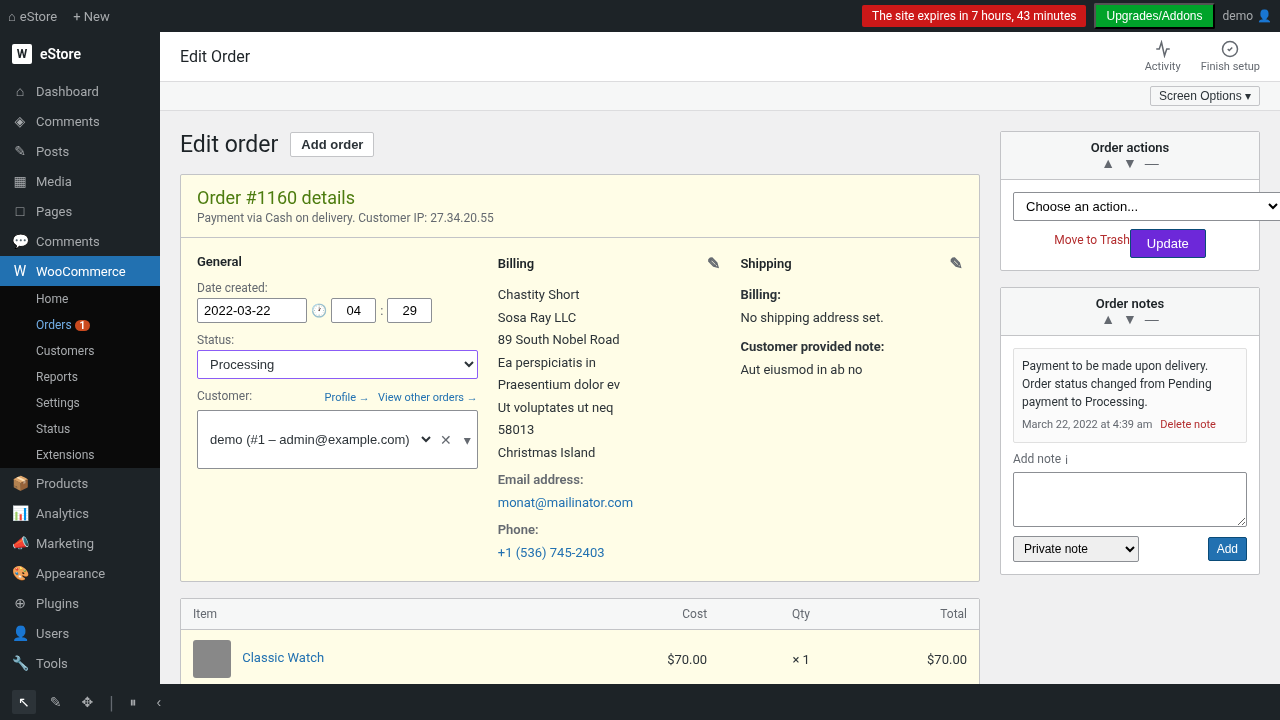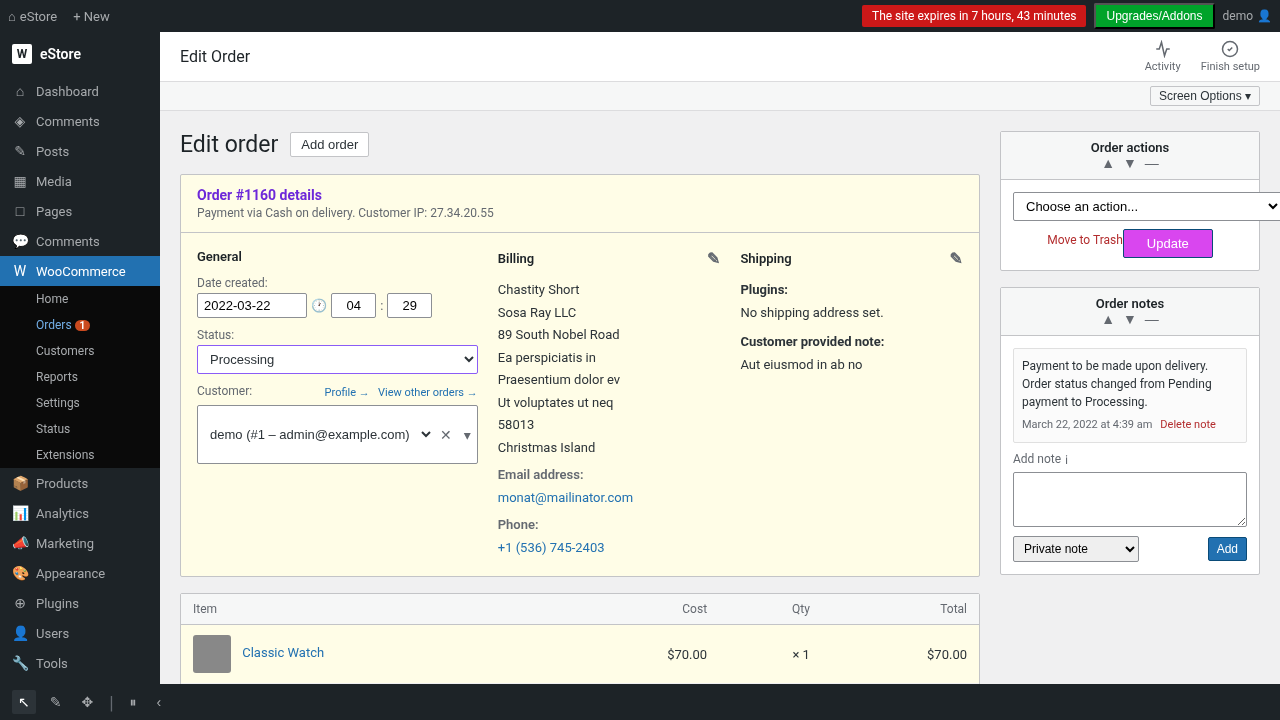--- a/index.html
+++ b/index.html
@@ -99,37 +99,37 @@
       justify-content: flex-end;
       align-items: center;
     }
     .screen-options-btn { background: none; border: 1px solid #c3c4c7; border-radius: 2px; padding: 2px 8px; font-size: 12px; cursor: pointer; color: #2c3338; }
 
     .content-area { padding: 20px; display: flex; gap: 20px; }
 
     
     .edit-order-header { display: flex; align-items: center; gap: 12px; margin-bottom: 16px; }
     .edit-order-title { font-size: 23px; font-weight: 400; color: #1d2327; }
-    .add-order-btn { background: #fff; border: 1px solid #c3c4c7; padding: 4px 10px; border-radius: 2px; font-size: 13px; cursor: pointer; color: #2c3338; }
+    .add-order-btn { background: #fff; border: 1px solid #c3c4c7; padding: 4px 10px; border-radius: 2px; font-size: 13px; cursor: pointer; color: #2c3338; font-weight: bold; }
 
     
     .order-main { flex: 1; }
 
     
     .order-box {
       background: #fff;
       border: 1px solid #c3c4c7;
       border-radius: 2px;
       margin-bottom: 16px;
     }
     .order-box-header {
       padding: 12px 16px;
       border-bottom: 1px solid #c3c4c7;
     }
-    .order-number { font-size: 14px; font-weight: 700; color: #6d28d9; }
+    .order-number { font-size: 18px; font-weight: 400; color: #4d7c0f; }
     .order-meta { font-size: 12px; color: #646970; margin-top: 3px; }
 
     .order-columns { display: flex; gap: 0; padding: 16px; }
     .order-col { flex: 1; padding-right: 20px; }
     .order-col:last-child { padding-right: 0; }
     .order-col-title { font-size: 13px; font-weight: 600; margin-bottom: 12px; color: #1d2327; display: flex; justify-content: space-between; align-items: center; }
     .col-edit-icon { cursor: pointer; color: #646970; font-size: 16px; }
 
     .field-label { font-size: 12px; color: #646970; margin-bottom: 3px; }
     .field-group { margin-bottom: 10px; }
@@ -225,25 +225,25 @@
     .panel-header-btn { background: none; border: none; cursor: pointer; color: #646970; font-size: 14px; padding: 0 2px; }
 
     .panel-body { padding: 12px; }
 
     .action-select-row { display: flex; gap: 4px; margin-bottom: 8px; }
     .action-select { flex: 1; padding: 5px 8px; border: 1px solid #8c8f94; border-radius: 2px; font-size: 13px; background: #fff; }
 
     .move-to-trash-link { color: #b32d2e; font-size: 12px; text-decoration: none; display: inline-block; margin-bottom: 8px; }
 
     .update-btn {
-      background: #d946ef;
+      background: #6d28d9;
       border: 1px solid #0a4b78;
       color: #fff;
       border-radius: 2px;
-      padding: 6px 23px;
+      padding: 6px 16px;
       font-size: 13px;
       cursor: pointer;
       float: right;
     }
 
     .order-note {
       background: #fbfbfb;
       border: 1px solid #e0e0e0;
       border-radius: 2px;
       padding: 8px;
@@ -503,21 +503,21 @@
                 <p><a href="#">+1 (536) 745-2403</a></p>
               </div>
             </div>
 
             <div class="order-col">
               <div class="order-col-title">
                 <span>Shipping</span>
                 <span class="col-edit-icon">✎</span>
               </div>
               <div class="shipping-info">
-                <p><strong>Plugins:</strong></p>
+                <p><strong>Billing:</strong></p>
                 <p>No shipping address set.</p>
                 <p style="margin-top:10px;"><strong>Customer provided note:</strong></p>
                 <p>Aut eiusmod in ab no</p>
               </div>
             </div>
           </div>
         </div>
 
         <div class="order-box highlight-bg">
           <table class="items-table">

